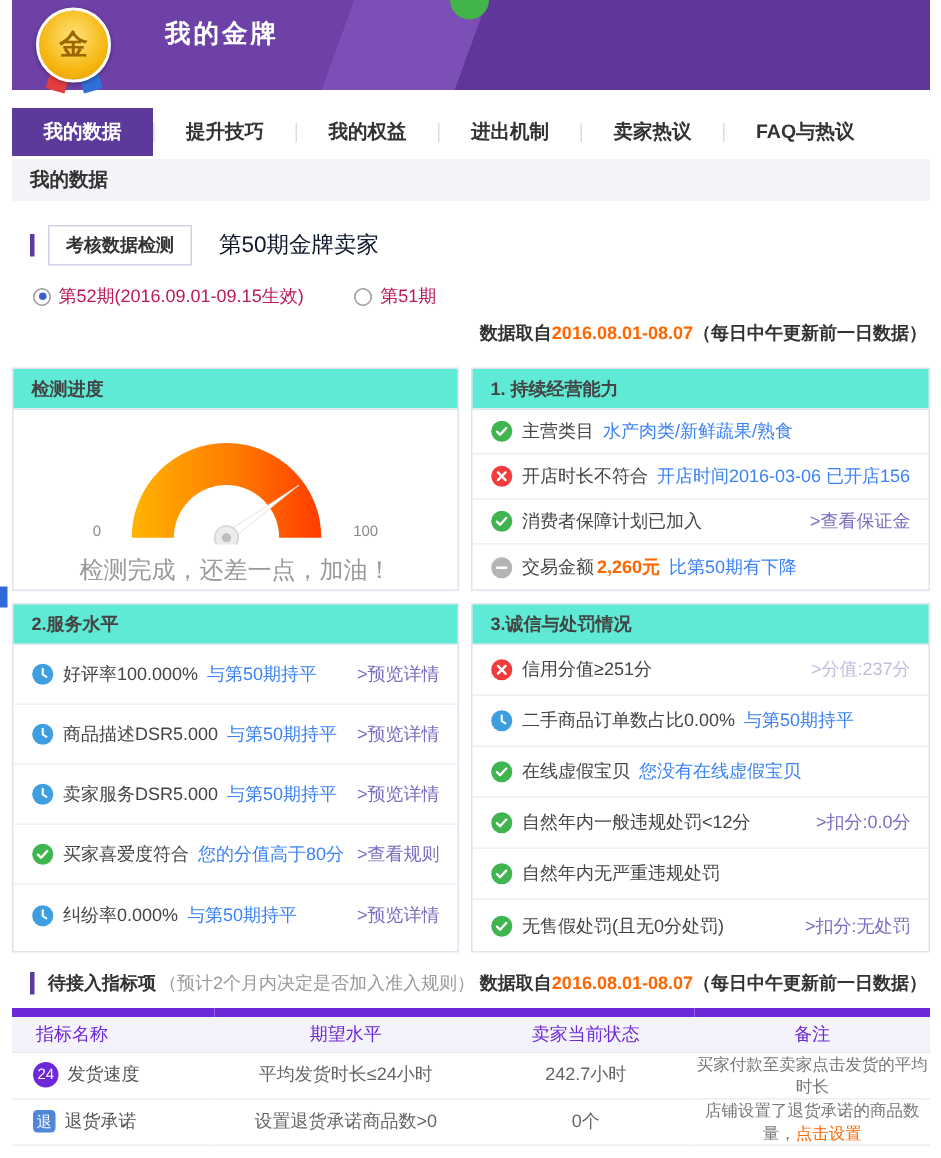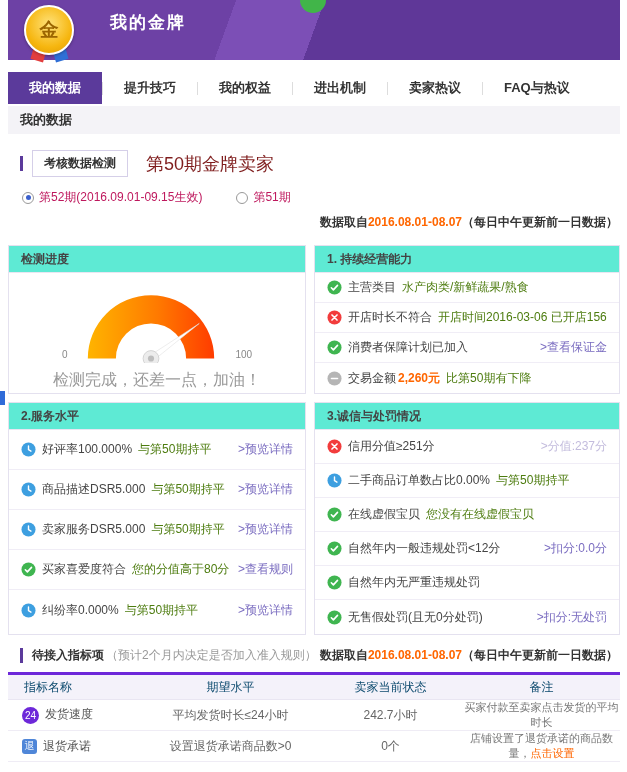--- a/index.html
+++ b/index.html
@@ -36,21 +36,21 @@
   .tab.active { background:#5b3a9b; color:#fff; }
   .tabsep { width:1px; height:13px; background:#ddd; }
 
   
   .sec { width:612px; margin:2px 0 0 8px; height:28px; line-height:28px; background:#f4f3f7; font-size:13px; font-weight:bold; color:#333; padding-left:12px; }
   .content { width:612px; margin-left:8px; }
 
   .subtabs { margin-top:16px; display:flex; align-items:center; padding-left:12px; }
   .vbar { width:3px; height:15px; background:#5b3a9b; margin-right:9px; flex:none; }
   .subtab-active { border:1px solid #d5cfe8; padding:4px 11px; font-size:12px; font-weight:bold; color:#333; cursor:pointer; }
-  .subtab { margin-left:18px; font-size:18px; color:#7f1d1d; cursor:pointer; }
+  .subtab { margin-left:18px; font-size:15px; color:#0f172a; cursor:pointer; }
 
   .radios { margin-top:12px; padding-left:14px; display:flex; align-items:center; font-size:12px; color:#be185d; }
   .radio { width:12px; height:12px; border:1px solid #999; border-radius:50%; margin-right:5px; position:relative; background:#fff; flex:none; cursor:pointer; }
   .radio.sel::after { content:""; position:absolute; left:2.5px; top:2.5px; right:2.5px; bottom:2.5px; background:#3a5fcd; border-radius:50%; }
   .radio-group2 { margin-left:34px; display:flex; align-items:center; }
 
   .note { margin-top:8px; text-align:right; font-size:12px; font-weight:bold; color:#333; padding-right:2px; }
   .note .date { color:#ff6600; }
 
   
@@ -58,43 +58,43 @@
   .panel { border:1px solid #e4e1ef; background:#fff; }
   .phead { height:27px; line-height:26px; background:#5eead4; border-bottom:1px solid #e9e6f2; padding-left:12px; font-size:12px; font-weight:bold; color:#444; }
   .prow { display:flex; align-items:center; padding:0 12px; font-size:12px; color:#444; }
   .p-business .prow { height:30px; }
   .p-service  .prow { height:40px; }
   .p-integrity .prow { height:34px; }
   .prow:not(:last-child) { border-bottom:1px solid #f0edf6; }
   .ic { width:15px; height:15px; margin-right:6px; flex:none; display:inline-flex; }
   .ic svg { width:15px; height:15px; }
   .t { white-space:nowrap; }
-  .tail { color:#4d7c0f; margin-left:6px; white-space:nowrap; overflow:hidden; }
+  .tail { color:#3b82f6; margin-left:6px; white-space:nowrap; overflow:hidden; }
   .em { color:#ff6600; font-weight:bold; margin-left:2px; }
   .lnk { margin-left:auto; color:#7a6cc0; text-decoration:none; cursor:pointer; flex:none; padding-left:6px; }
   .lnk.muted { color:#c3bcdd; }
 
   
   .gauge-body { height:120px; display:flex; flex-direction:column; align-items:center; justify-content:center; }
   .gauge-row { display:flex; align-items:flex-end; }
   .gauge-minmax { font-size:10px; color:#888; margin:0 5px 3px; }
   .gauge-svg { width:158px; height:88px; }
   .gauge-caption { margin-top:7px; font-size:16px; color:#999; }
 
   
   .pending-head { margin-top:12px; display:flex; align-items:center; padding-left:12px; }
   .pending-title { font-size:12px; font-weight:bold; color:#333; }
   .pending-sub { font-size:12px; color:#999; margin-left:2px; }
   .pending-note { margin-left:auto; font-size:12px; font-weight:bold; color:#333; padding-right:2px; }
   .pending-note .date { color:#ff6600; }
 
   table.metrics { width:612px; margin-top:8px; border-collapse:collapse; }
   table.metrics th {
-    background:#f4f2fa; height:26px; font-size:12px; font-weight:normal; color:#0c4a6e; text-align:center;
-    border-top:3px solid #6d28d9; border-bottom:1px solid #e9e6f2;
+    background:#f4f2fa; height:26px; font-size:12px; font-weight:normal; color:#6d28d9; text-align:center;
+    border-top:6px solid #6d28d9; border-bottom:1px solid #e9e6f2;
   }
   table.metrics th:first-child { text-align:left; padding-left:16px; }
   table.metrics td { height:29px; font-size:12px; color:#666; text-align:center; border-bottom:1px solid #efecf5; }
   table.metrics td.namecell { text-align:left; padding-left:14px; color:#555; }
   table.metrics td.remark { font-size:11px; color:#777; }
   .col-name { width:135px; } .col-expect { width:175px; } .col-current { width:145px; } .col-remark { width:157px; }
   .badge24 { display:inline-flex; width:17px; height:17px; border-radius:50%; background:#6d28d9; color:#fff; font-size:10px; font-weight:normal; align-items:center; justify-content:center; margin-right:6px; vertical-align:middle; }
   .badgeT  { display:inline-flex; width:15px; height:15px; border-radius:3px;  background:#4f86d8; color:#fff; font-size:10px; align-items:center; justify-content:center; margin-right:6px; vertical-align:middle; }
   .remark-link { color:#ff6600; cursor:pointer; text-decoration:none; }
 </style>

